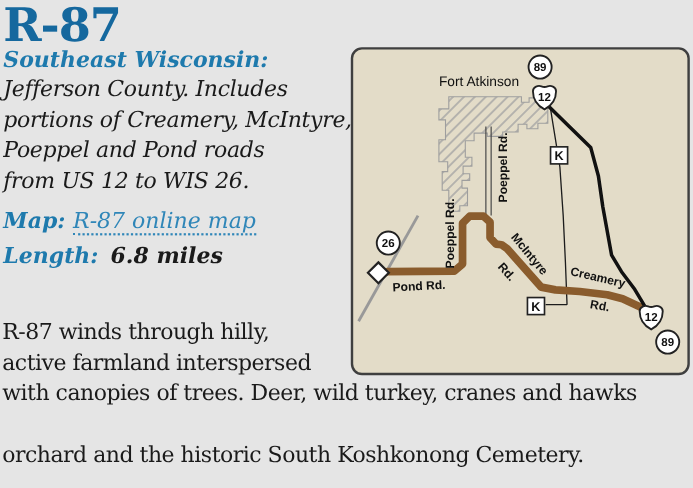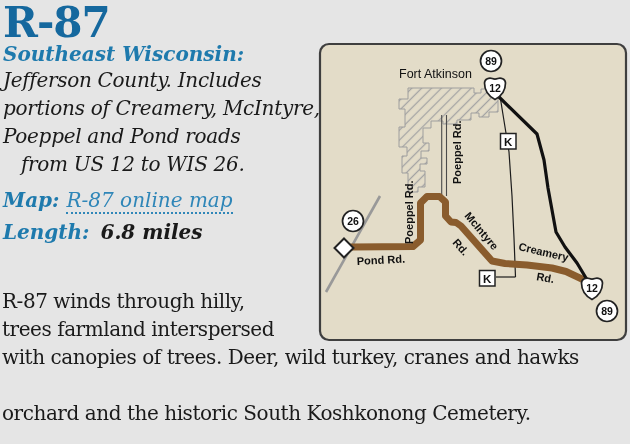--- a/index.html
+++ b/index.html
@@ -15,21 +15,21 @@
     --road-black:#1c1c1c;
   }
   html,body{margin:0;padding:0;background:#fff;}
   .page{position:relative;width:630px;height:444px;background:#e5e5e5;overflow:hidden;
         font-family:"DejaVu Serif",serif;color:var(--body-black);}
   .abs{position:absolute;white-space:nowrap;}
 
   .title{left:3px;top:-2px;font-size:42px;font-weight:bold;color:var(--title-blue);letter-spacing:-1px;}
   .region{left:3px;top:42px;font-size:20px;font-weight:bold;font-style:italic;color:var(--label-blue);}
   .intro{font-size:20px;font-style:italic;letter-spacing:-0.3px;}
-  .i0{left:3px;top:68px;} .i1{left:3px;top:96px;} .i2{left:3px;top:124px;} .i3{left:21px;top:152px;}
+  .i0{left:3px;top:68px;} .i1{left:3px;top:96px;} .i2{left:3px;top:124px;} .i3{left:3px;top:152px;}
 
   .meta{font-size:20px;font-style:italic;font-weight:bold;}
   .m0{left:3px;top:188px;} .m1{left:3px;top:220px;} .m2{left:3px;top:252px;}
   .meta .lbl{color:var(--label-blue);margin-top:35px;}
   .meta .val{color:var(--body-black);margin-left:11px;}
   .meta .lnk{color:var(--link-blue);font-weight:normal;margin-left:7px;
              border-bottom:2px dotted var(--link-blue);padding-bottom:0px;cursor:pointer;}
 
   .para{font-size:20px;letter-spacing:-0.45px;}
   .d0{left:2px;top:289px;} .d1{left:2px;top:317px;} .d2{left:2px;top:345px;}
@@ -66,21 +66,21 @@
   <div class="abs intro i3">from US 12 to WIS 26.</div>
 
   <div class="abs meta m0">
     <span class="lbl">Map:</span><span class="lnk">R-87 online map</span>
   </div>
   <div class="abs meta m1">
     <span class="lbl">Length:</span><span class="val">6.8 miles</span>
   </div>
 
   <div class="abs para d0">R-87 winds through hilly,</div>
-  <div class="abs para d1">trees farmland interspersed</div>
+  <div class="abs para d1">active farmland interspersed</div>
   <div class="abs para d2">with canopies of trees. Deer, wild turkey, cranes and hawks</div>
   <div class="abs para d4">orchard and the historic South Koshkonong Cemetery.</div>
 
   <div class="mapwrap">
     <svg width="312" height="300" viewBox="318 42 312 300" xmlns="http://www.w3.org/2000/svg">
       <defs>
         <pattern id="hatch" patternUnits="userSpaceOnUse" width="7" height="7" patternTransform="rotate(-45)">
           <line x1="0" y1="3.5" x2="7" y2="3.5" stroke="#a3a3a3" stroke-width="1.3"></line>
         </pattern>
       </defs>

